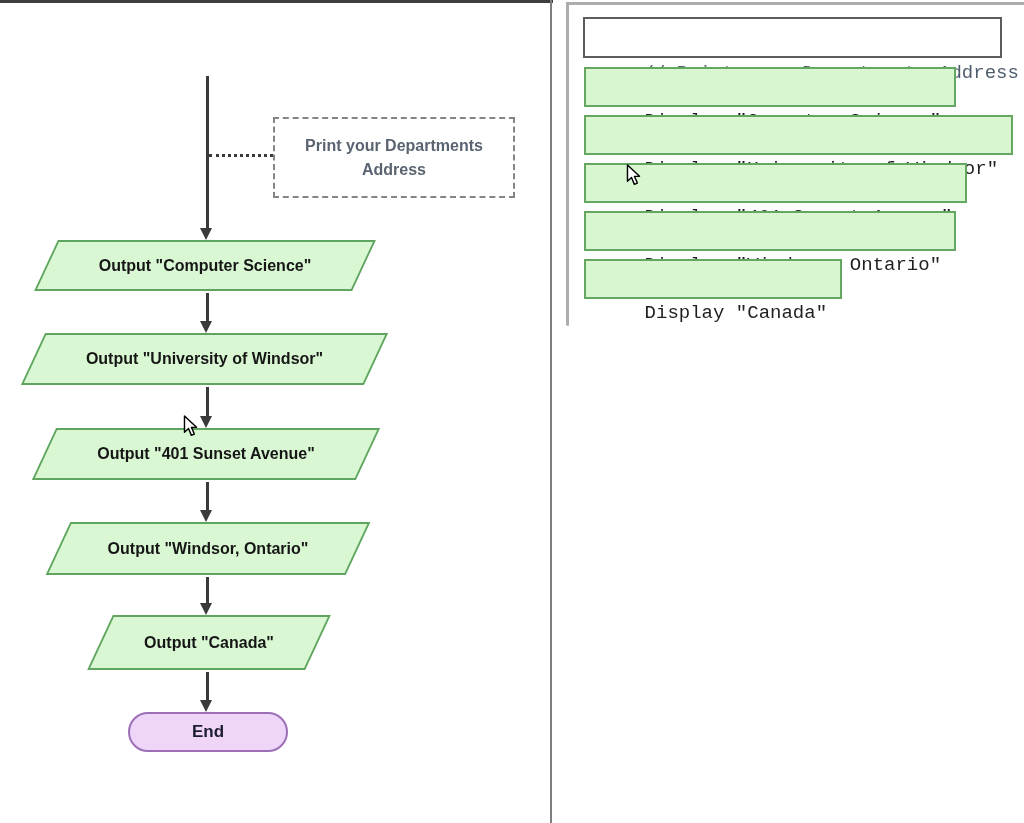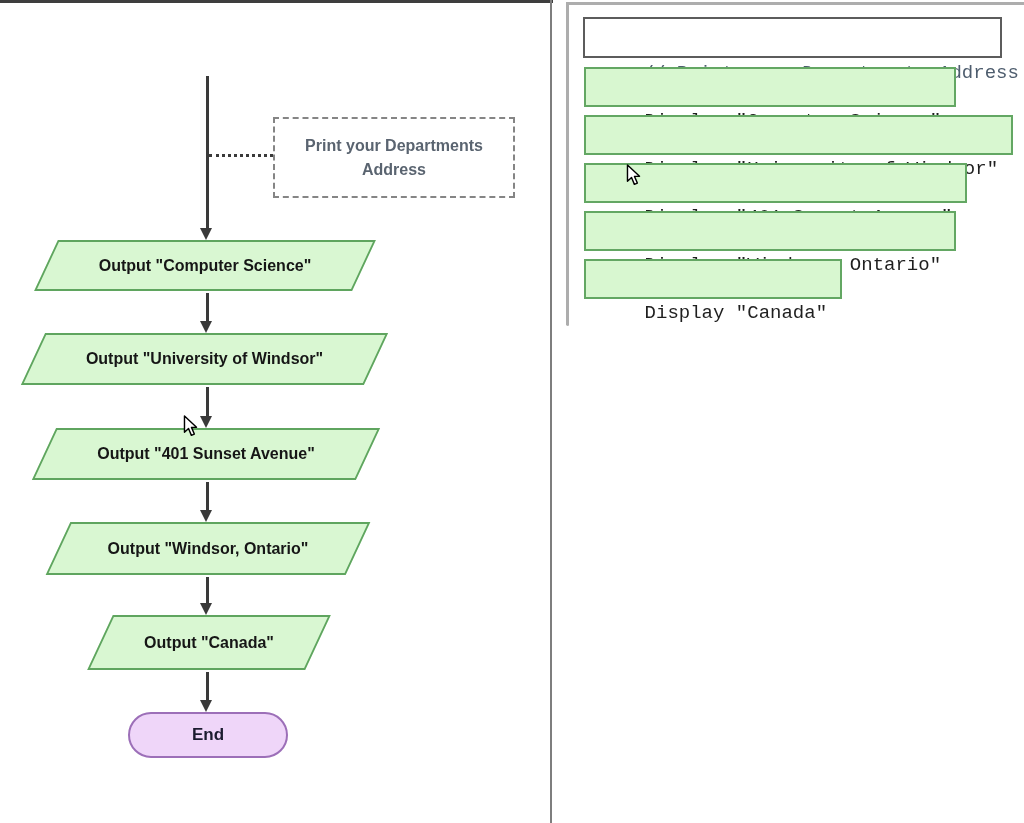--- a/index.html
+++ b/index.html
@@ -84,21 +84,21 @@
   <div class="vline" style="top:577px;height:26px;"></div>
   <div class="ahead" style="top:603px;"></div>
 
   <div class="para" style="left:100px;top:615px;width:218px;height:55px;">
     <span class="txt">Output "Canada"</span>
   </div>
 
   <div class="vline" style="top:672px;height:28px;"></div>
   <div class="ahead" style="top:700px;"></div>
 
-  <div class="pill" style="left:128px;top:712px;width:160px;height:46px;">
+  <div class="pill" style="left:128px;top:712px;width:160px;height:40px;">
     <span>End</span>
   </div>
 
   <svg class="cursor" style="left:183px;top:415px;" viewBox="0 0 13 21">
     <path d="M1 1 L1 15.8 L4.7 12.4 L7.3 18.6 L10 17.4 L7.4 11.3 L12 11.2 Z" fill="#ffffff" stroke="#000000" stroke-width="1.3" stroke-linejoin="round"></path>
   </svg>
 
   <div class="divider"></div>
 
   <div class="card-top"></div>

